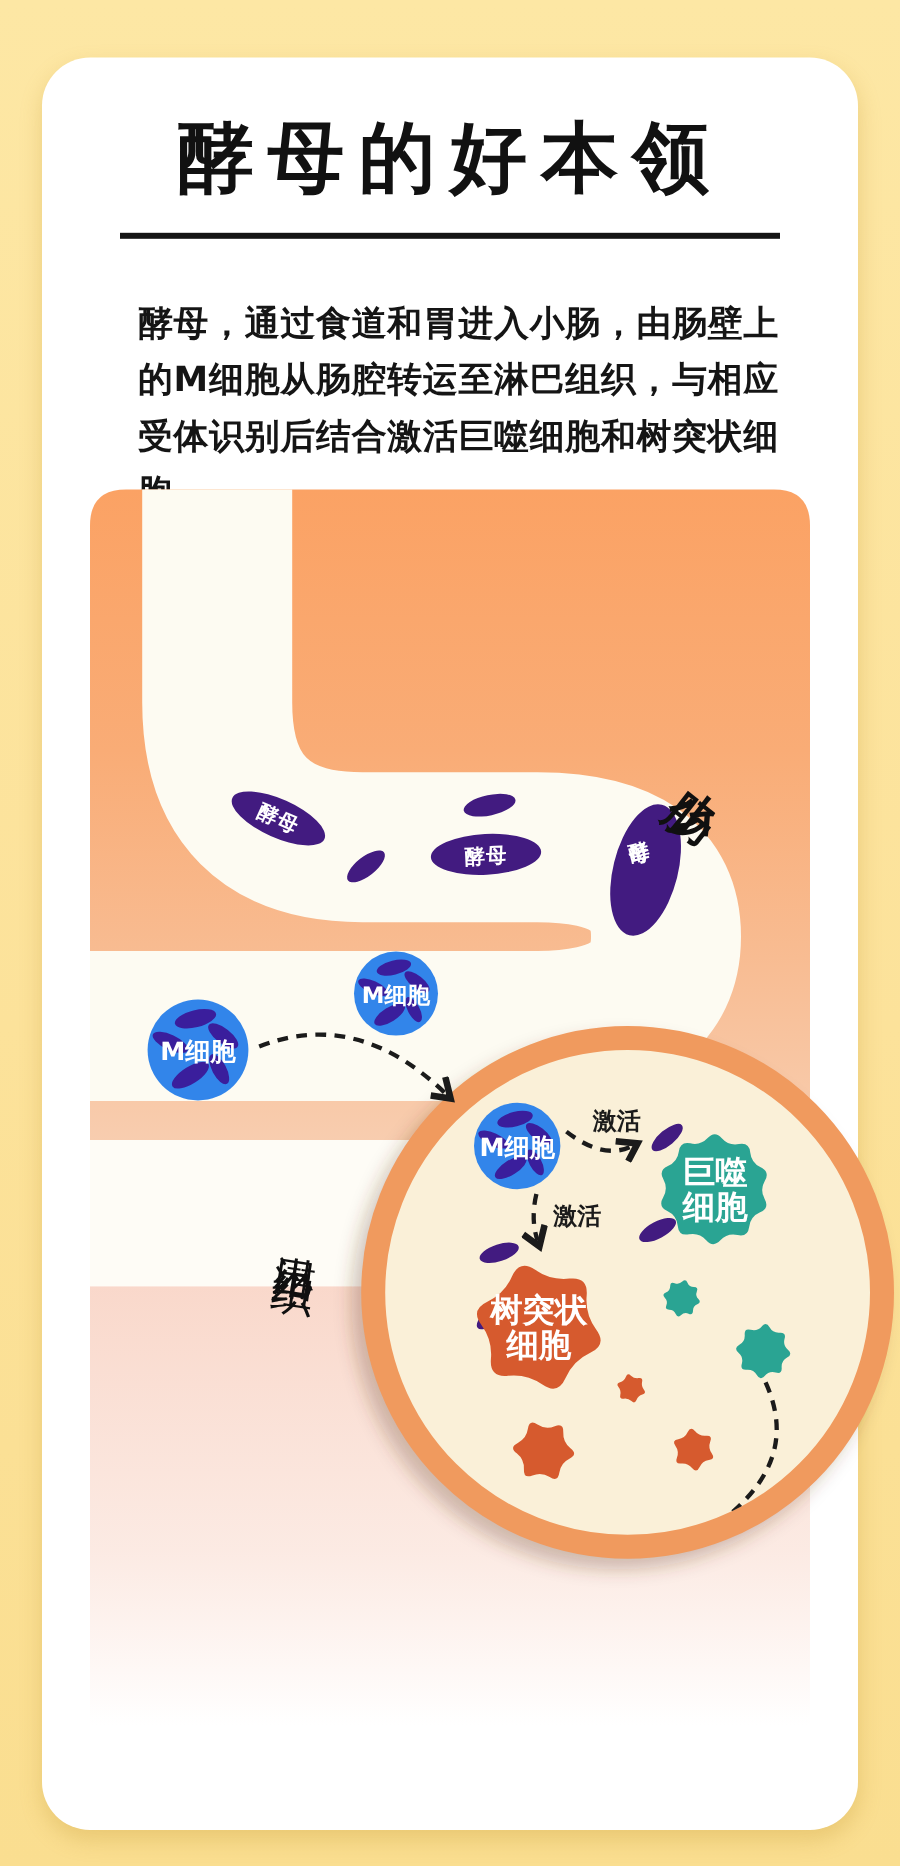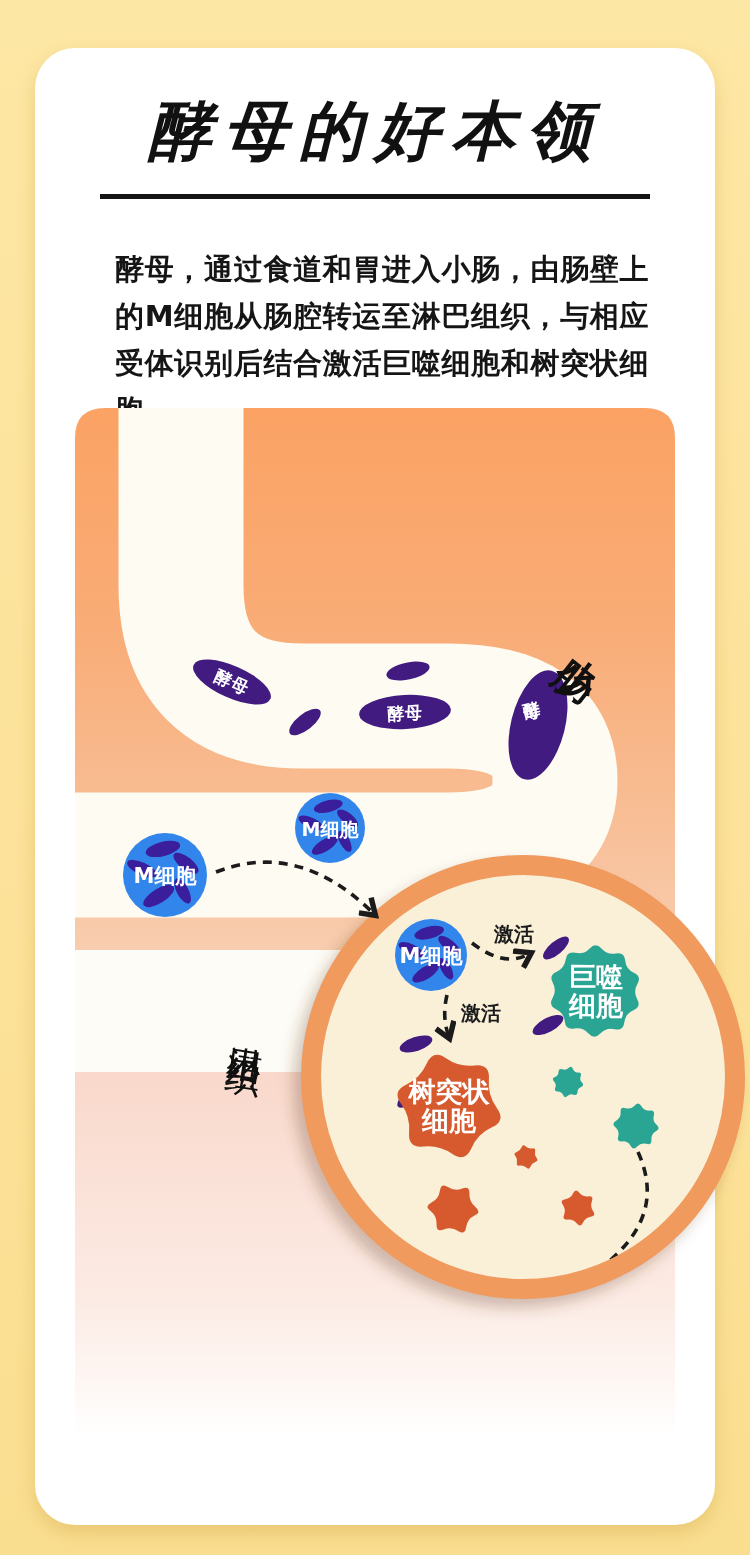--- a/index.html
+++ b/index.html
@@ -2,21 +2,21 @@
 <html><head>
 <meta charset="utf-8">
 <style>
   html,body{margin:0;padding:0;}
   body{font-family:"DejaVu Sans","Liberation Sans",sans-serif;}
   .screen{position:relative;width:750px;height:1555px;overflow:hidden;
     background:linear-gradient(180deg,#FDE7A4 0%,#FCE29A 55%,#FADE90 100%);}
   .card{position:absolute;left:35px;top:48px;width:680px;height:1477px;
     background:#FFFFFF;border-radius:40px;box-shadow:0 8px 18px rgba(190,145,40,.28);}
   .title{position:absolute;left:35px;top:88px;width:680px;text-align:center;
-    font-size:64px;font-weight:900;color:#111;letter-spacing:12px;font-style:italic;}
+    font-size:64px;font-weight:900;color:#111;letter-spacing:12px;}
   .divider{position:absolute;left:100px;top:194px;width:550px;height:5px;background:#141414;}
   .intro{position:absolute;left:115px;top:246px;width:534px;font-size:29px;font-weight:700;
     color:#151515;line-height:47px;letter-spacing:.5px;text-align:justify;}
   svg{position:absolute;left:0;top:0;}
   .vlabel{position:absolute;writing-mode:vertical-rl;text-orientation:upright;
     color:#101010;line-height:1;}
   .lbl-xiaochang{left:588px;top:636px;font-size:40px;font-weight:600;letter-spacing:9px;
     transform:rotate(38deg);transform-origin:50% 20%;}
   .lbl-linba{left:234px;top:1020px;font-size:35px;font-weight:500;letter-spacing:5px;
     transform:rotate(9deg);transform-origin:50% 0;}

